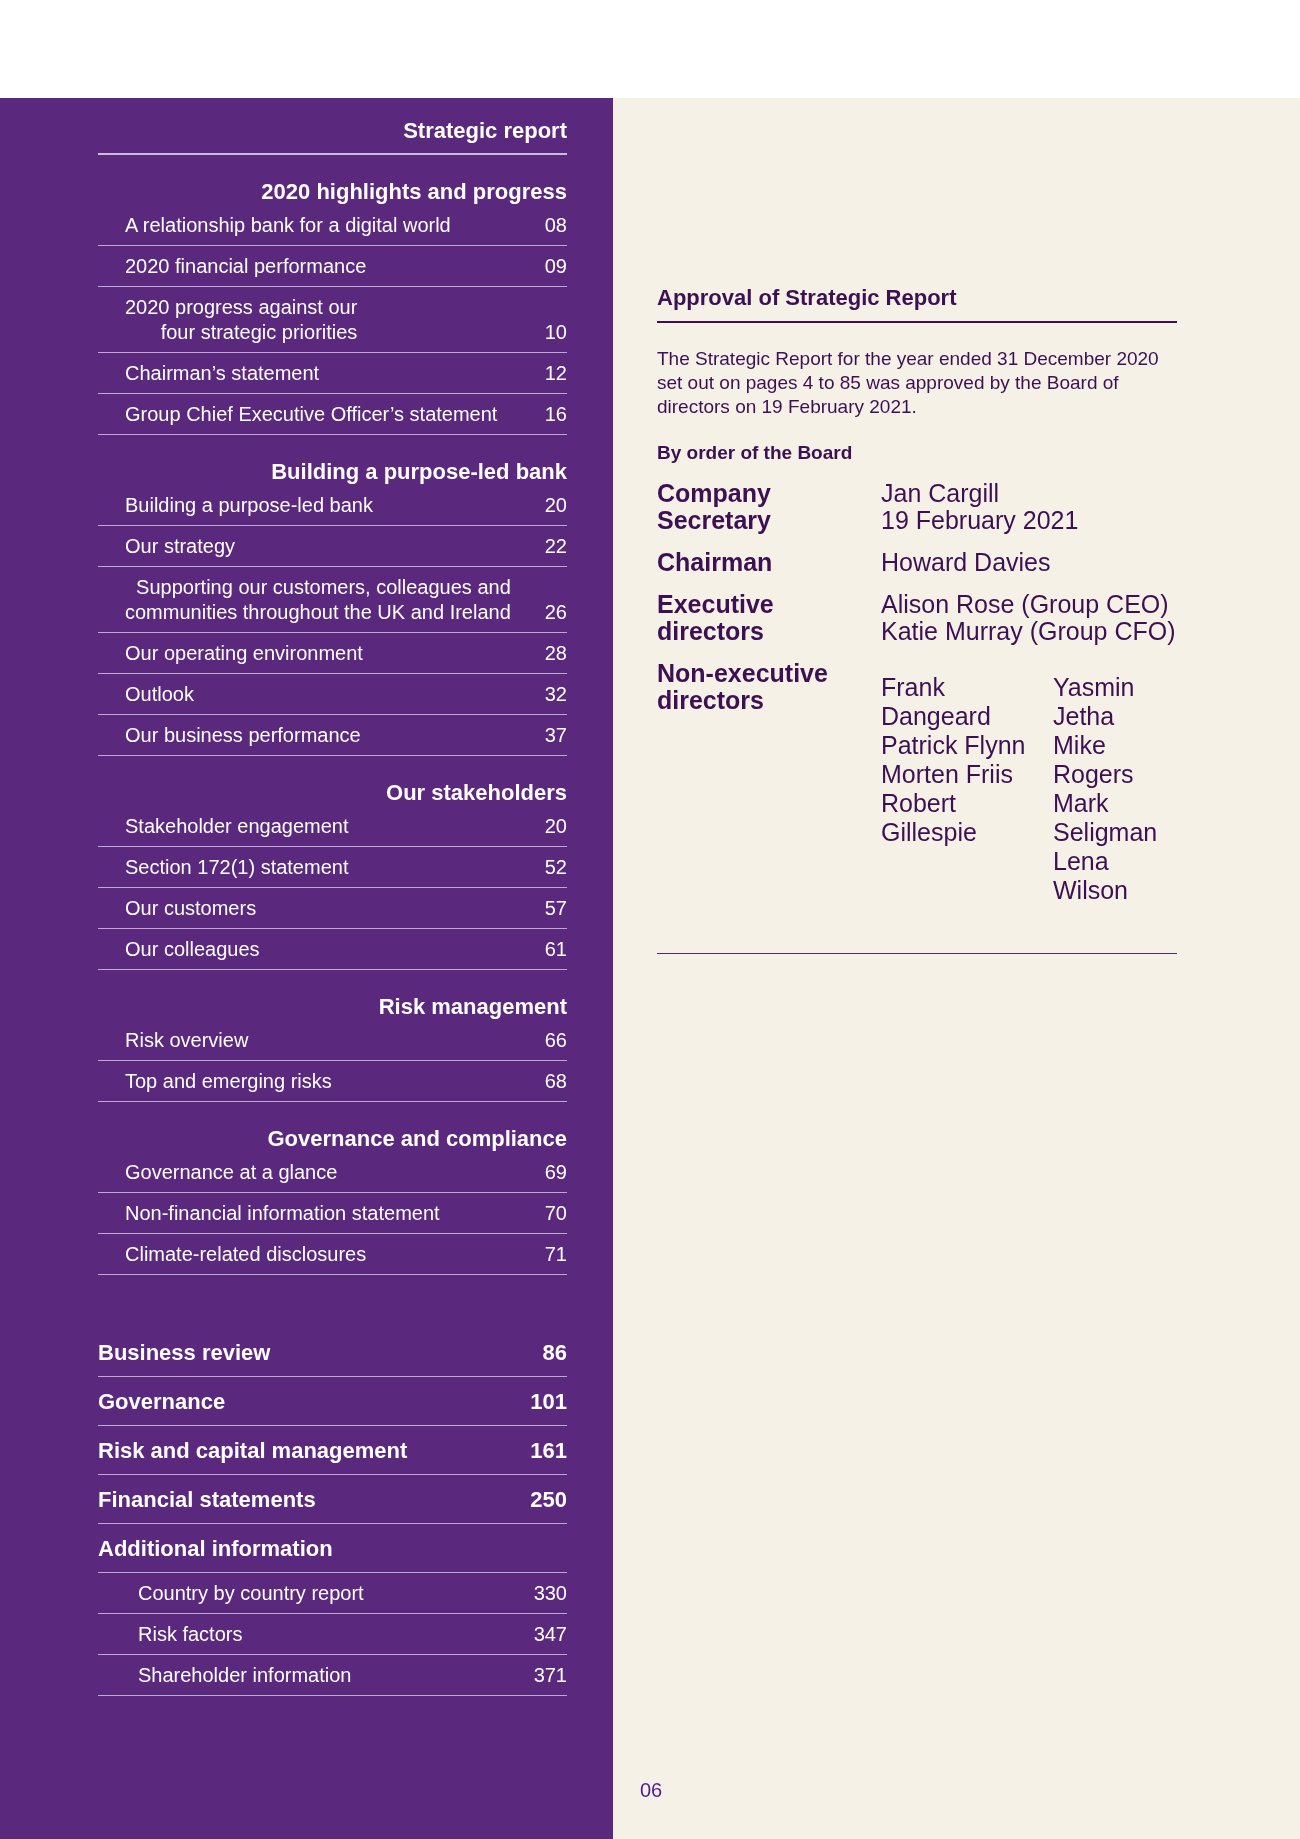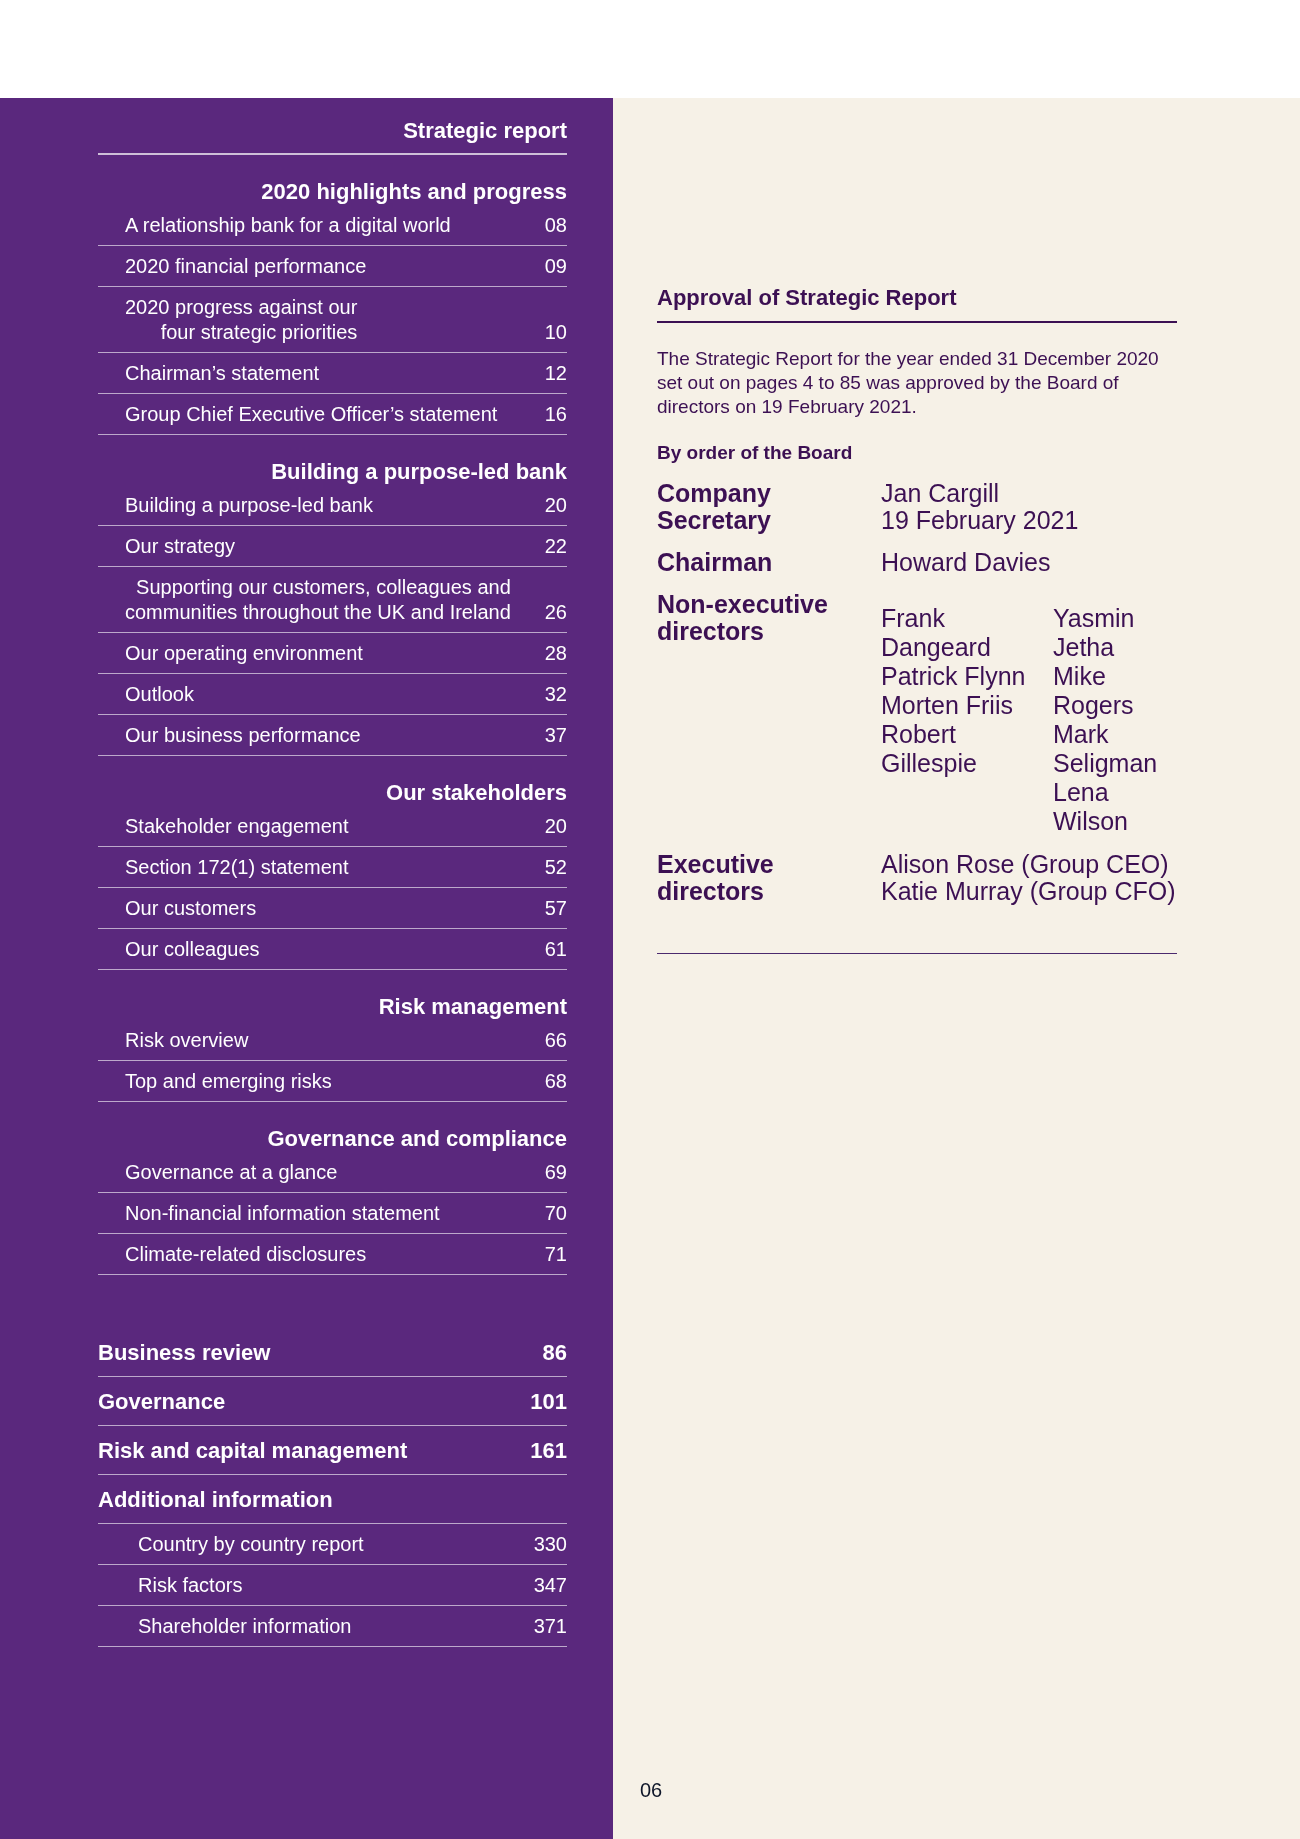--- a/index.html
+++ b/index.html
@@ -61,21 +61,21 @@
   .heading-rule { margin-top:10px; border:none; border-top:2px solid #3C1053; }
   .approval-paragraph { margin-top:24px; font-size:19px; line-height:24px; }
   .by-order { margin-top:22px; font-size:19px; line-height:24px; font-weight:bold; }
   .sig-row { display:flex; margin-top:15px; font-size:25px; line-height:27px; }
   .sig-label { width:224px; flex:0 0 224px; font-weight:bold; padding-right:12px; }
   .sig-values { flex:1; }
   .sig-cols { display:flex; padding-top:13px; }
   .sig-col1 { width:172px; flex:0 0 172px; line-height:29px; }
   .sig-col2 { flex:1; line-height:29px; }
   .section-divider { margin-top:48px; border:none; border-top:1px solid #4B2A6E; width:520px; }
-  .page-number { position:absolute; left:27px; top:1681px; font-size:20px; color:#0f172a; }
+  .page-number { position:absolute; left:27px; top:1681px; font-size:20px; color:#4c1d95; }
 </style>
 </head>
 <body>
 
 <div class="top-strip"></div>
 
 <div class="content">
 
   <aside class="toc-panel">
     <div class="toc-inner">
@@ -175,20 +175,24 @@
             <span class="itm-label">Business review</span>
             <span class="itm-page">86</span>
           </div>
           <div class="toc-major">
             <span class="itm-label">Governance</span>
             <span class="itm-page">101</span>
           </div>
           <div class="toc-major">
             <span class="itm-label">Risk and capital management</span>
             <span class="itm-page">161</span>
+          </div>
+          <div class="toc-major">
+            <span class="itm-label">Financial statements</span>
+            <span class="itm-page">250</span>
           </div>
           <div class="toc-major">
             <span class="itm-label">Additional information</span>
           </div>
           <div class="toc-item toc-sub">
             <span class="itm-label">Country by country report</span>
             <span class="itm-page">330</span>
           </div>
           <div class="toc-item toc-sub">
             <span class="itm-label">Risk factors</span>
@@ -213,45 +217,45 @@
             <div class="sig-label">Company Secretary</div>
             <div class="sig-values">
               <div>Jan Cargill</div>
               <div>19 February 2021</div>
             </div>
           </div>
           <div class="sig-row">
             <div class="sig-label">Chairman</div>
             <div class="sig-values">
               <div>Howard Davies</div>
+            </div>
+          </div>
+          <div class="sig-row">
+            <div class="sig-label">Executive directors</div>
+            <div class="sig-values">
+              <div>Alison Rose (Group CEO)</div>
+              <div>Katie Murray (Group CFO)</div>
             </div>
           </div>
           <div class="sig-row">
             <div class="sig-label">Non-executive directors</div>
             <div class="sig-values sig-cols">
               <div class="sig-col1">
                 <div>Frank Dangeard</div>
                 <div>Patrick Flynn</div>
                 <div>Morten Friis</div>
                 <div>Robert Gillespie</div>
               </div>
               <div class="sig-col2">
                 <div>Yasmin Jetha</div>
                 <div>Mike Rogers</div>
                 <div>Mark Seligman</div>
                 <div>Lena Wilson</div>
               </div>
             </div>
           </div>
-          <div class="sig-row">
-            <div class="sig-label">Executive directors</div>
-            <div class="sig-values">
-              <div>Alison Rose (Group CEO)</div>
-              <div>Katie Murray (Group CFO)</div>
-            </div>
-          </div>
         </div>
       <hr class="section-divider">
     </section>
     <div class="page-number">06</div>
   </main>
 
 </div>
 
 </body></html>

